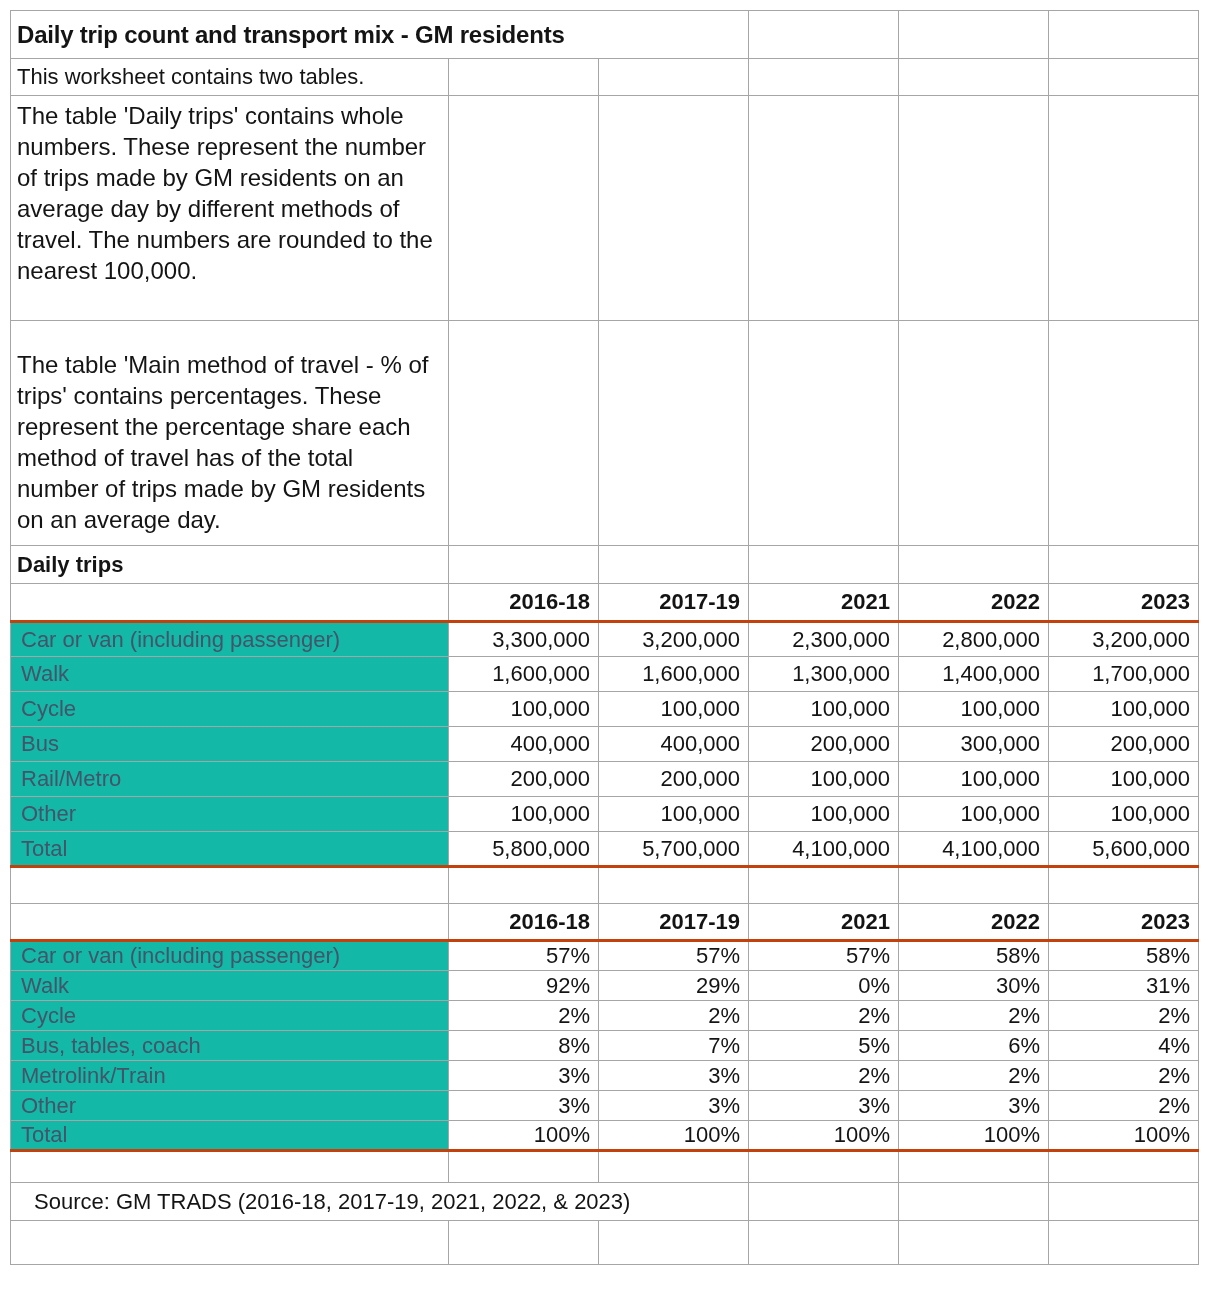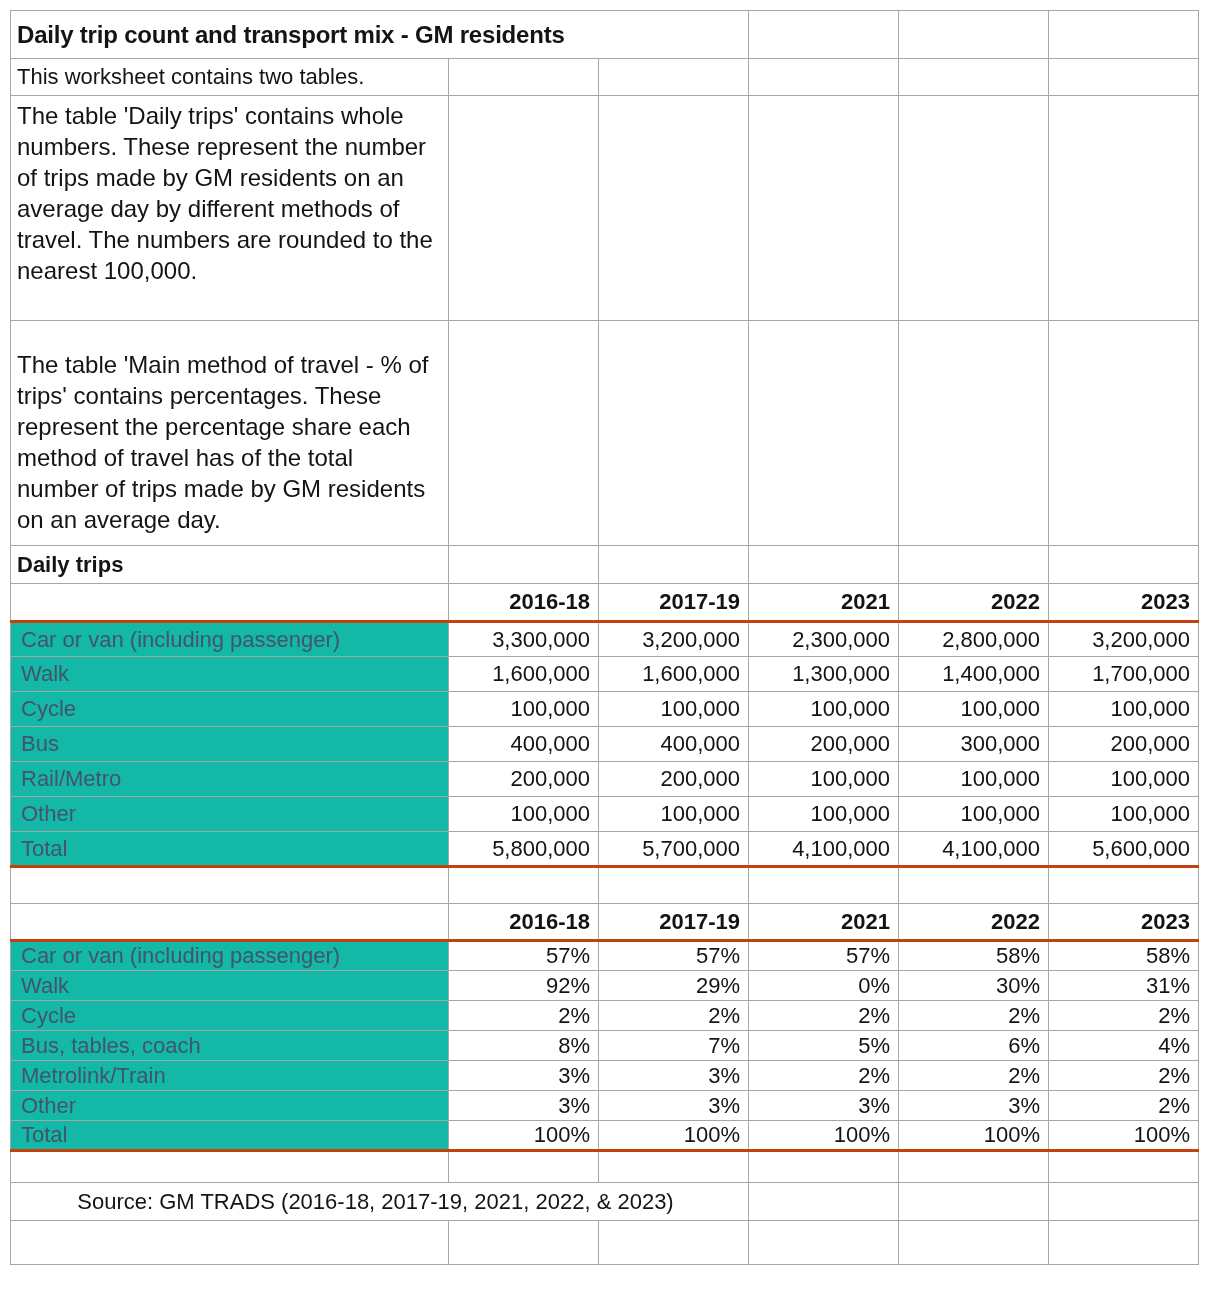--- a/index.html
+++ b/index.html
@@ -20,21 +20,21 @@
   td.para{
     white-space:normal;font-size:24px;line-height:31px;
     padding:4px 10px 6px 6px;
   }
   td.vtop{vertical-align:top;}
   td.vbot{vertical-align:bottom;padding-bottom:10px;}
   td.sec{font-weight:700;padding-left:6px;}
   td.hdr{font-weight:700;text-align:right;}
   td.num{text-align:right;}
   td.lbl{background:#14b8a6;color:#44546A;padding-left:10px;}
-  td.src{padding-left:0;text-align:center;}
+  td.src{padding-left:23px;}
   tr.tb > td{border-bottom:3px solid #c2410c;}
   tr.r48{height:48px} tr.r37{height:37px} tr.r225{height:225px}
   tr.r38{height:38px} tr.r35{height:35px} tr.r30{height:30px}
   tr.r32{height:32px} tr.r44{height:44px}
 </style>
 </head>
 <body>
 
 <div class="sheet">
 <table>

